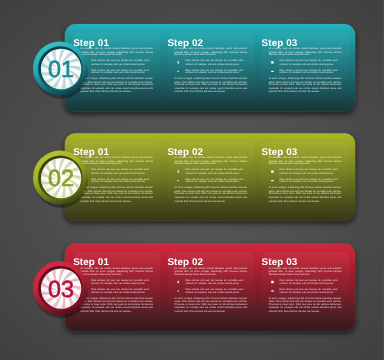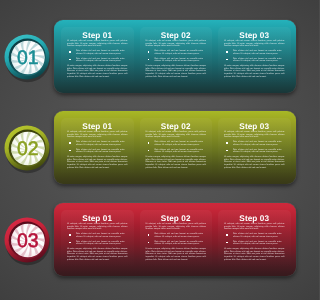--- a/index.html
+++ b/index.html
@@ -5,29 +5,29 @@
   html,body{margin:0;padding:0;width:319px;height:300px;overflow:hidden;background:#4b4b4b;}
   body{font-family:"Liberation Sans",sans-serif;-webkit-font-smoothing:antialiased;text-rendering:geometricPrecision;}
   svg text{-webkit-font-smoothing:antialiased;}
   .stage{position:relative;width:319px;height:300px;overflow:hidden;
      background:radial-gradient(ellipse 80% 72% at 50% 50%, #575757 0%, #515151 35%, #474747 70%, #3d3d3d 100%);}
   .band{position:absolute;left:0;width:319px;height:100px;}
   .panelwrap{position:absolute;left:54px;top:0;width:242px;height:73px;}
   .panel{position:absolute;inset:0;border-radius:9px;overflow:hidden;
      box-shadow:0 2px 4px rgba(0,0,0,0.55), 0 0 0 0.5px rgba(255,255,255,0.12);}
   .card{position:absolute;top:6.5px;height:60px;border-radius:5px;overflow:hidden;}
-  .title{position:absolute;left:0;right:0;top:3px;text-align:center;color:#ffffff;
+  .title{position:absolute;left:0;right:0;top:3px;color:#ffffff;
      font-weight:700;font-size:8.2px;letter-spacing:0.1px;line-height:11px;}
   .body{position:absolute;left:6px;right:6px;top:13.5px;}
   .para{color:rgba(255,255,255,0.82);font-size:2.05px;line-height:2.6px;text-align:justify;}
   .bullets{margin-top:2.2px;}
   .bullet{position:relative;padding-left:9px;padding-right:3px;margin-bottom:2.4px;}
   .bullet .sq{position:absolute;left:2px;top:1.0px;width:1.8px;height:1.8px;background:#fff;}
   .outro{margin-top:2.2px;}
-  .badge{position:absolute;left:1px;top:10.5px;width:52px;height:54px;}
+  .badge{position:absolute;left:24px;top:10.5px;width:52px;height:54px;}
 </style>
 </head>
 <body>
 
 <div class="stage" id="stage">
     <div class="band" style="top: 20px;">
       <div class="panelwrap">
         <div class="panel" style="background: linear-gradient(rgb(37, 178, 187) 0%, rgb(34, 171, 180) 5.5%, rgb(31, 143, 150) 27%, rgb(28, 112, 118) 53%, rgb(26, 82, 87) 77%, rgb(25, 59, 60) 96%, rgb(25, 54, 56) 100%);"></div>
         <div class="card" style="left: 7px; width: 72.5px; background: linear-gradient(rgba(255, 255, 255, 0.043) 0%, rgba(255, 255, 255, 0.02) 45%, rgba(255, 255, 255, 0) 100%);">
           <div class="title">Step 01</div>

